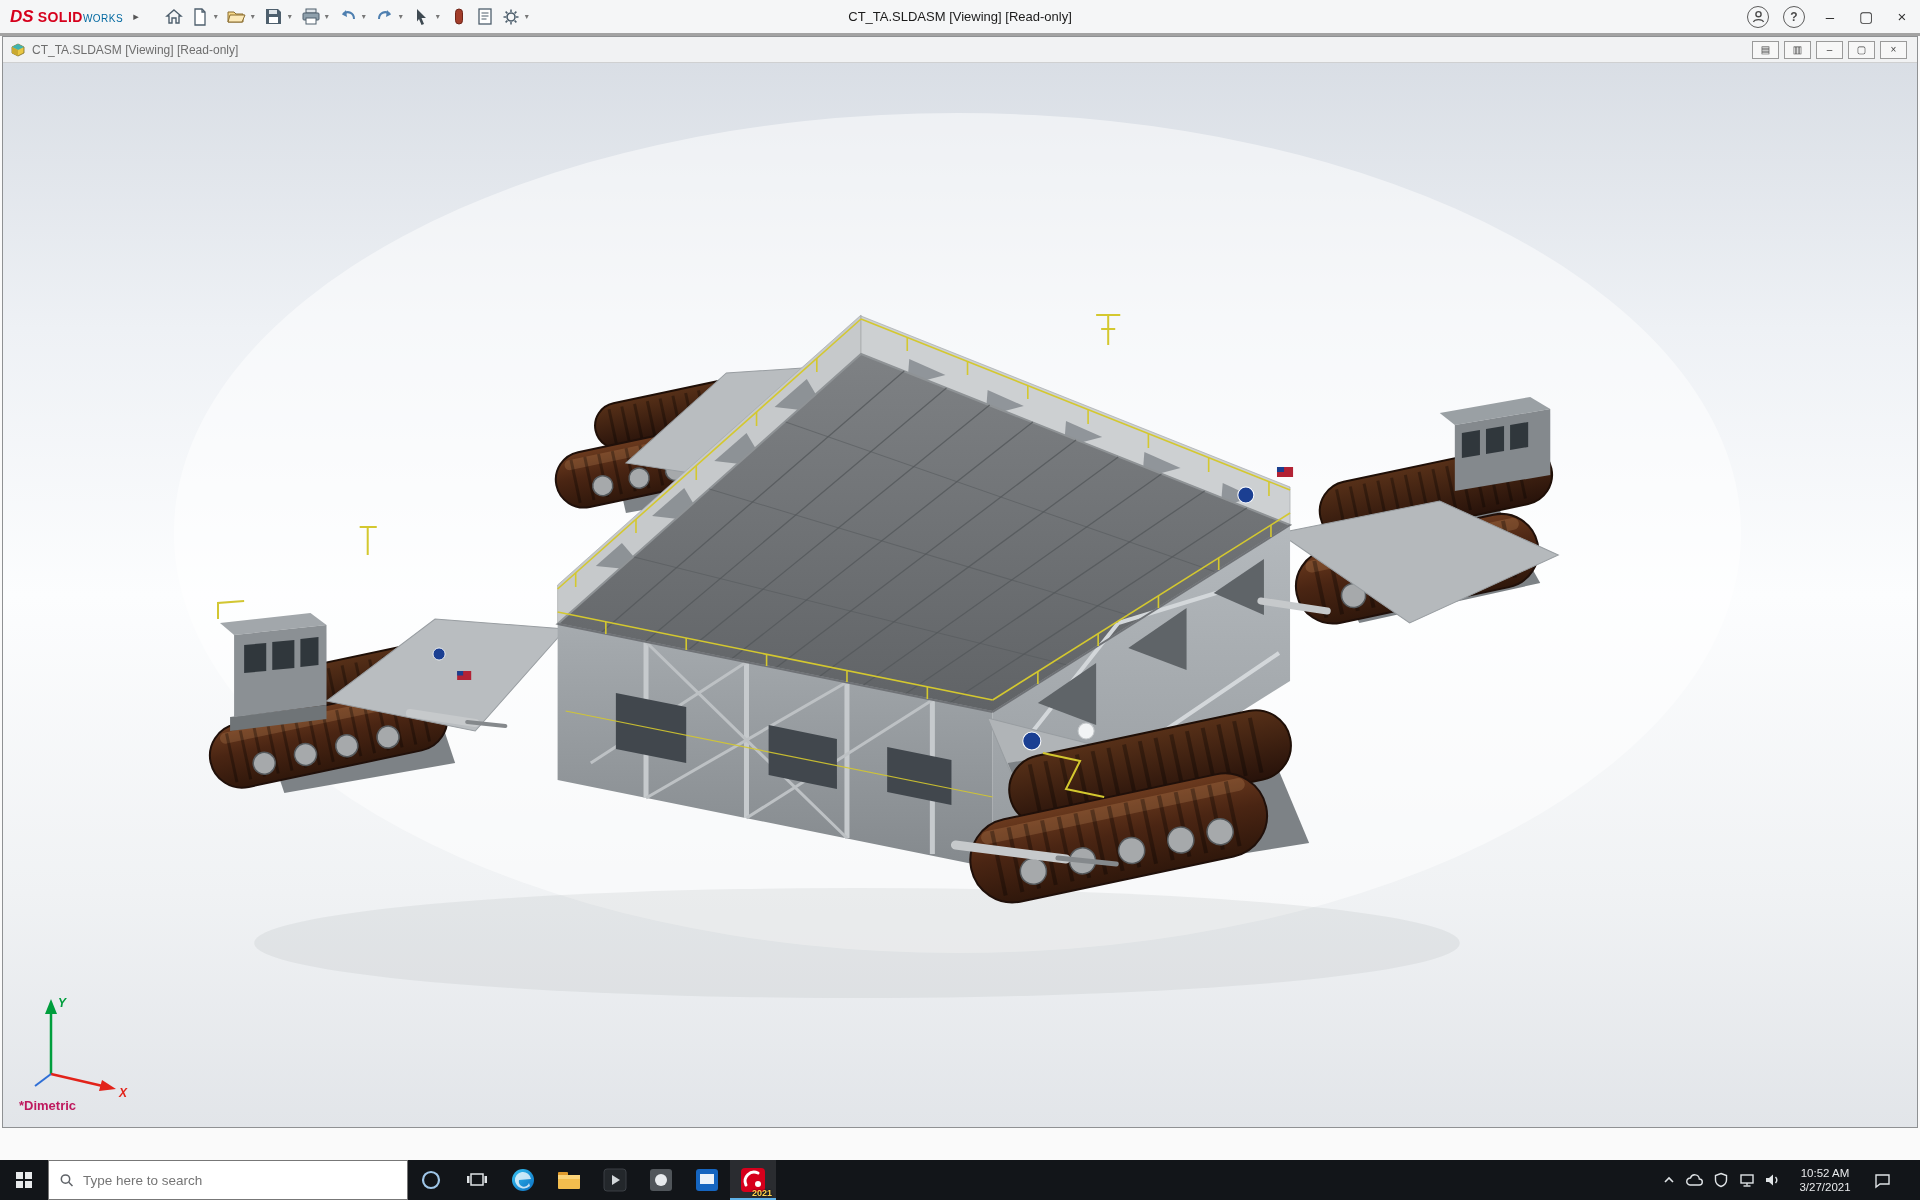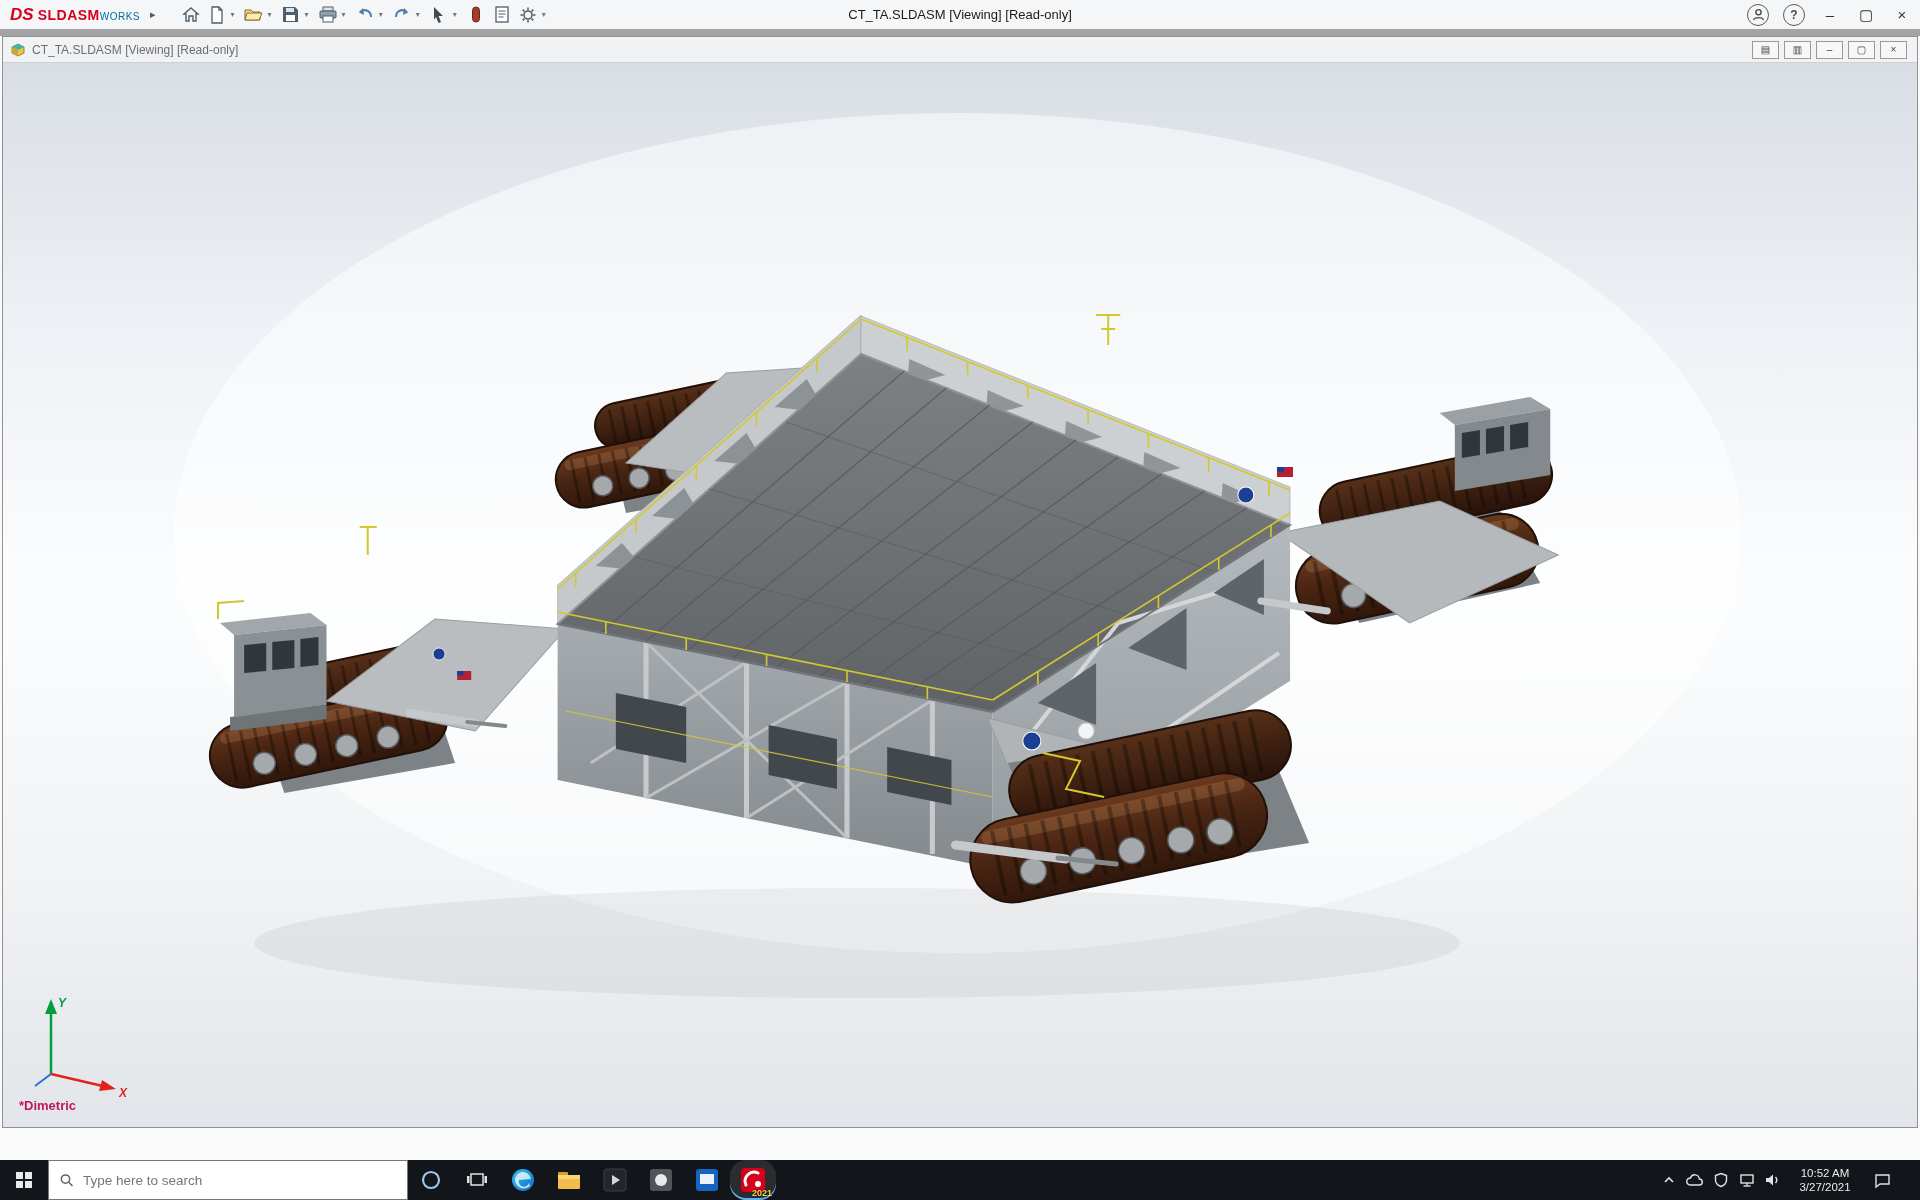--- a/index.html
+++ b/index.html
@@ -1,21 +1,21 @@
 <!DOCTYPE html>
 <html><head>
 <meta charset="utf-8">
 <style>
   * { margin:0; padding:0; box-sizing:border-box; }
   html,body { width:1920px; height:1200px; overflow:hidden; background:#fafafa;
               font-family:"Liberation Sans", sans-serif; }
 
   
   .titlebar { position:absolute; top:0; left:0; right:0; height:36px; background:#f5f6f7;
-              border-bottom:7px solid #a3a3a3; display:flex; align-items:center; z-index:5; }
+              border-bottom:3px solid #a3a3a3; display:flex; align-items:center; z-index:5; }
   .logo { display:flex; align-items:baseline; margin-left:10px; gap:4px; white-space:nowrap; }
   .logo-ds { font-style:italic; font-weight:bold; color:#d6001c; font-size:17px; }
   .logo-solid { font-weight:700; color:#d6001c; font-size:14px; letter-spacing:.5px; }
   .logo-works { font-weight:400; color:#0369a1; font-size:10px; letter-spacing:.5px; }
   .expand-arrow { color:#555; font-size:11px; margin-left:10px; cursor:default; }
   .toolbar { display:flex; align-items:center; margin-left:22px; }
   .tool { height:28px; min-width:26px; display:flex; align-items:center; justify-content:center; border-radius:3px; }
   .tool svg { display:block; }
   .caret { font-size:8px; color:#777; margin:0 6px 0 1px; }
   .tb-title { position:absolute; left:50%; transform:translateX(-50%); font-size:13px; color:#1b1b1b; }
@@ -46,35 +46,35 @@
   .taskbar { position:absolute; left:0; right:0; bottom:0; height:40px; background:#121519;
              display:flex; align-items:stretch; z-index:10; color:#e8eaec; }
   .tb-item { display:flex; align-items:center; justify-content:center; }
   .start { width:48px; }
   .start-grid { display:grid; grid-template-columns:7px 7px; grid-template-rows:7px 7px; gap:2px; }
   .start-grid span { background:#e8eaec; }
   .search-box { width:360px; background:#ffffff; border:1px solid #777; display:flex; align-items:center;
                 padding:0 10px; gap:9px; }
   .search-box input { border:none; outline:none; background:transparent; font-size:13.5px; color:#333;
                       width:100%; font-family:"Liberation Sans", sans-serif; }
-  .app-btn { width:46px; position:relative;border-radius:16px; }
+  .app-btn { width:46px; position:relative; }
   .app-btn.active { background:rgba(255,255,255,.10); box-shadow:inset 0 -2px 0 #5fb2e8; }
   .sw-badge { position:absolute; right:4px; bottom:2px; font-size:9px; font-weight:bold; color:#ffd34d;
               text-shadow:0 0 2px #000; }
   .tray { margin-left:auto; display:flex; align-items:center; padding-right:20px; }
   .tray-ico { width:26px; height:40px; display:flex; align-items:center; justify-content:center; }
   .clock { width:78px; text-align:center; font-size:11.5px; line-height:14px; padding:0 4px; }
 </style>
 </head>
 <body>
 
 <header class="titlebar">
   <div class="logo">
     <span class="logo-ds">DS</span>
-    <span><span class="logo-solid">SLDASM</span><span class="logo-works">WORKS</span></span>
+    <span><span class="logo-solid">SOLID</span><span class="logo-works">WORKS</span></span>
   </div>
   <span class="expand-arrow">▸</span>
 
   <div class="toolbar">
     <span class="tool">
       <svg width="18" height="18" viewBox="0 0 18 18">
           <path d="M9 2 L16 8 H14 V15 H11 V10 H7 V15 H4 V8 H2 Z" fill="none" stroke="#4e5f6d" stroke-width="1.4"></path>
         </svg>
     </span>
     <span class="tool">

